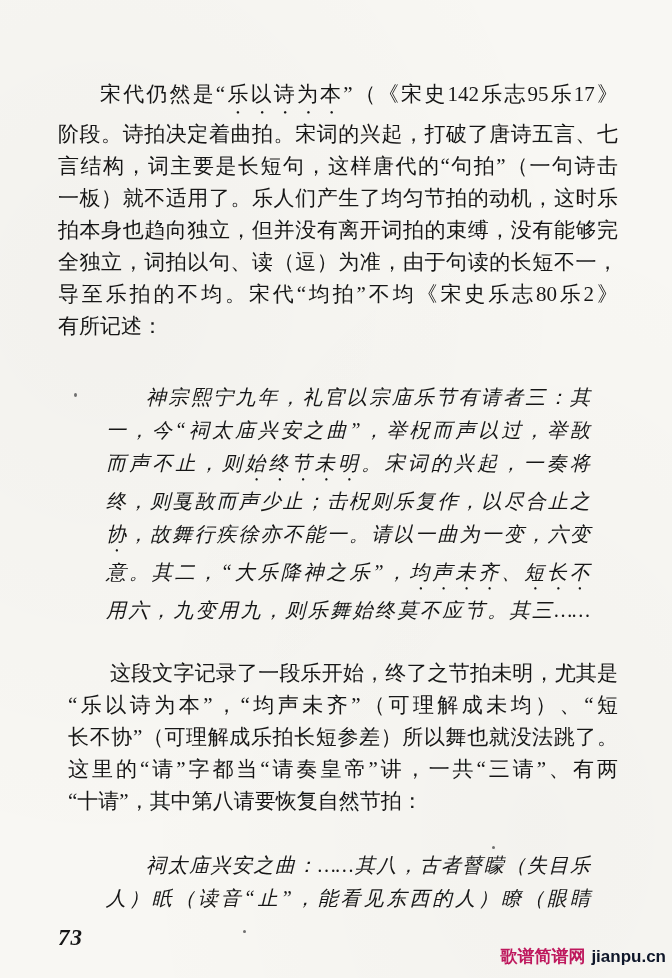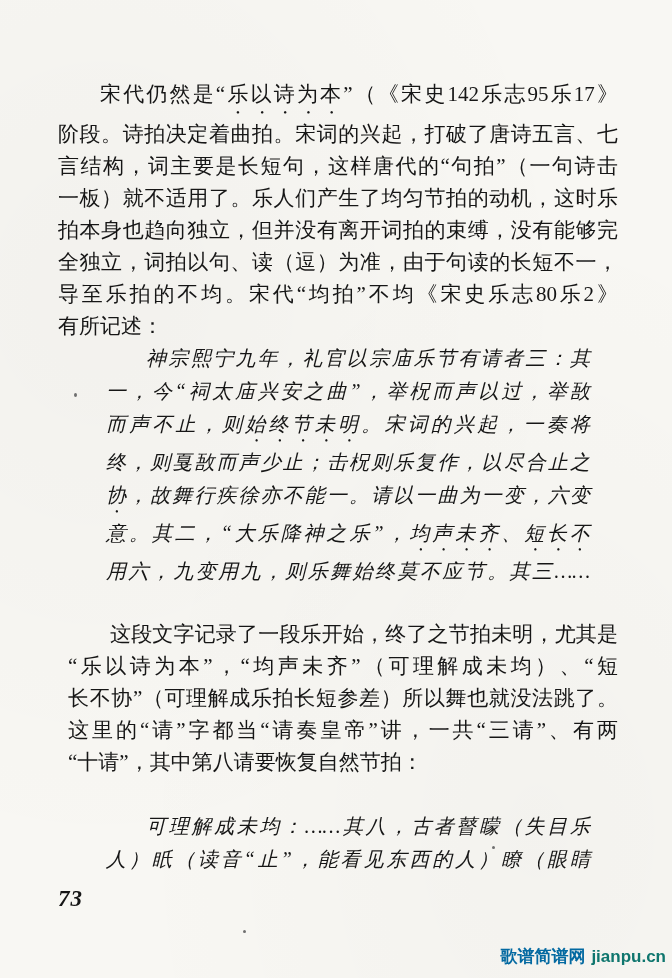--- a/index.html
+++ b/index.html
@@ -10,21 +10,21 @@
       radial-gradient(ellipse at 15% 30%, rgba(0,0,0,0.025), transparent 60%),
       radial-gradient(ellipse at 80% 85%, rgba(0,0,0,0.02), transparent 55%);
     font-family:"Liberation Serif","DejaVu Serif",serif;
     color:#161616;
     position:relative;
     overflow:hidden;
   }
   .text-area{padding:78px 54px 0 58px;}
   .para{font-size:21px;line-height:32px;}
   .quote{font-size:20px;line-height:33px;margin-left:48px;margin-right:28px;font-style:italic;}
-  .block-quote-1{}
+  .block-quote-1{margin-top:39px;}
   .block-para-2{margin-top:30px;margin-left:10px;}
   .block-quote-2{margin-top:32px;}
   .line{text-align:justify;}
   .line.jl{text-align-last:justify;}
   .em{
     -webkit-text-emphasis:filled dot;
     -webkit-text-emphasis-position:under right;
     text-emphasis:filled dot;
     text-emphasis-position:under right;
   }
@@ -38,22 +38,22 @@
     line-height:26px;
   }
   .watermark{
     position:absolute;
     right:6px;bottom:10px;
     font-size:17px;
     font-family:"Liberation Sans","DejaVu Sans",sans-serif;
     font-weight:bold;
     white-space:nowrap;
   }
-  .wm-site{color:#0369a1;font-family:Liberation Mono, monospace;}
-  .wm-domain{color:#0f766e;margin-left:6px;}
+  .wm-site{color:#be185d;font-family:Liberation Mono, monospace;}
+  .wm-domain{color:#0f172a;margin-left:6px;}
   .speck{position:absolute;background:#6f6f6f;border-radius:50%;}
   .speck-1{left:74px;top:393px;width:3px;height:4px;}
   .speck-2{left:492px;top:846px;width:3px;height:3px;}
   .speck-3{left:243px;top:930px;width:3px;height:3px;}
 </style>
 </head>
 <body>
 
 <div class="text-area">
   <div class="para block-para-1">
@@ -79,21 +79,21 @@
 
   <div class="para block-para-2">
       <div class="line jl" style="text-indent: 2em;"><span>这段文字记录了一段乐开始，终了之节拍未明，尤其是</span></div>
       <div class="line jl"><span>“乐以诗为本”，“均声未齐”（可理解成未均）、“短</span></div>
       <div class="line jl"><span>长不协”（可理解成乐拍长短参差）所以舞也就没法跳了。</span></div>
       <div class="line jl"><span>这里的“请”字都当“请奏皇帝”讲，一共“三请”、有两</span></div>
       <div class="line"><span>“十请”，其中第八请要恢复自然节拍：</span></div>
     </div>
 
   <div class="quote block-quote-2">
-      <div class="line jl" style="text-indent: 2em;"><span>可理解成未均：……其八，古者瞽矇（失目乐</span></div>
+      <div class="line jl" style="text-indent: 2em;"><span>祠太庙兴安之曲：……其八，古者瞽矇（失目乐</span></div>
       <div class="line jl"><span>人）眂（读音“止”，能看见东西的人）瞭（眼睛</span></div>
     </div>
 
   <div class="pageno">73</div>
 </div>
 
 <div class="watermark">
   <span class="wm-site">歌谱简谱网</span><span class="wm-domain">jianpu.cn</span>
 </div>
 

